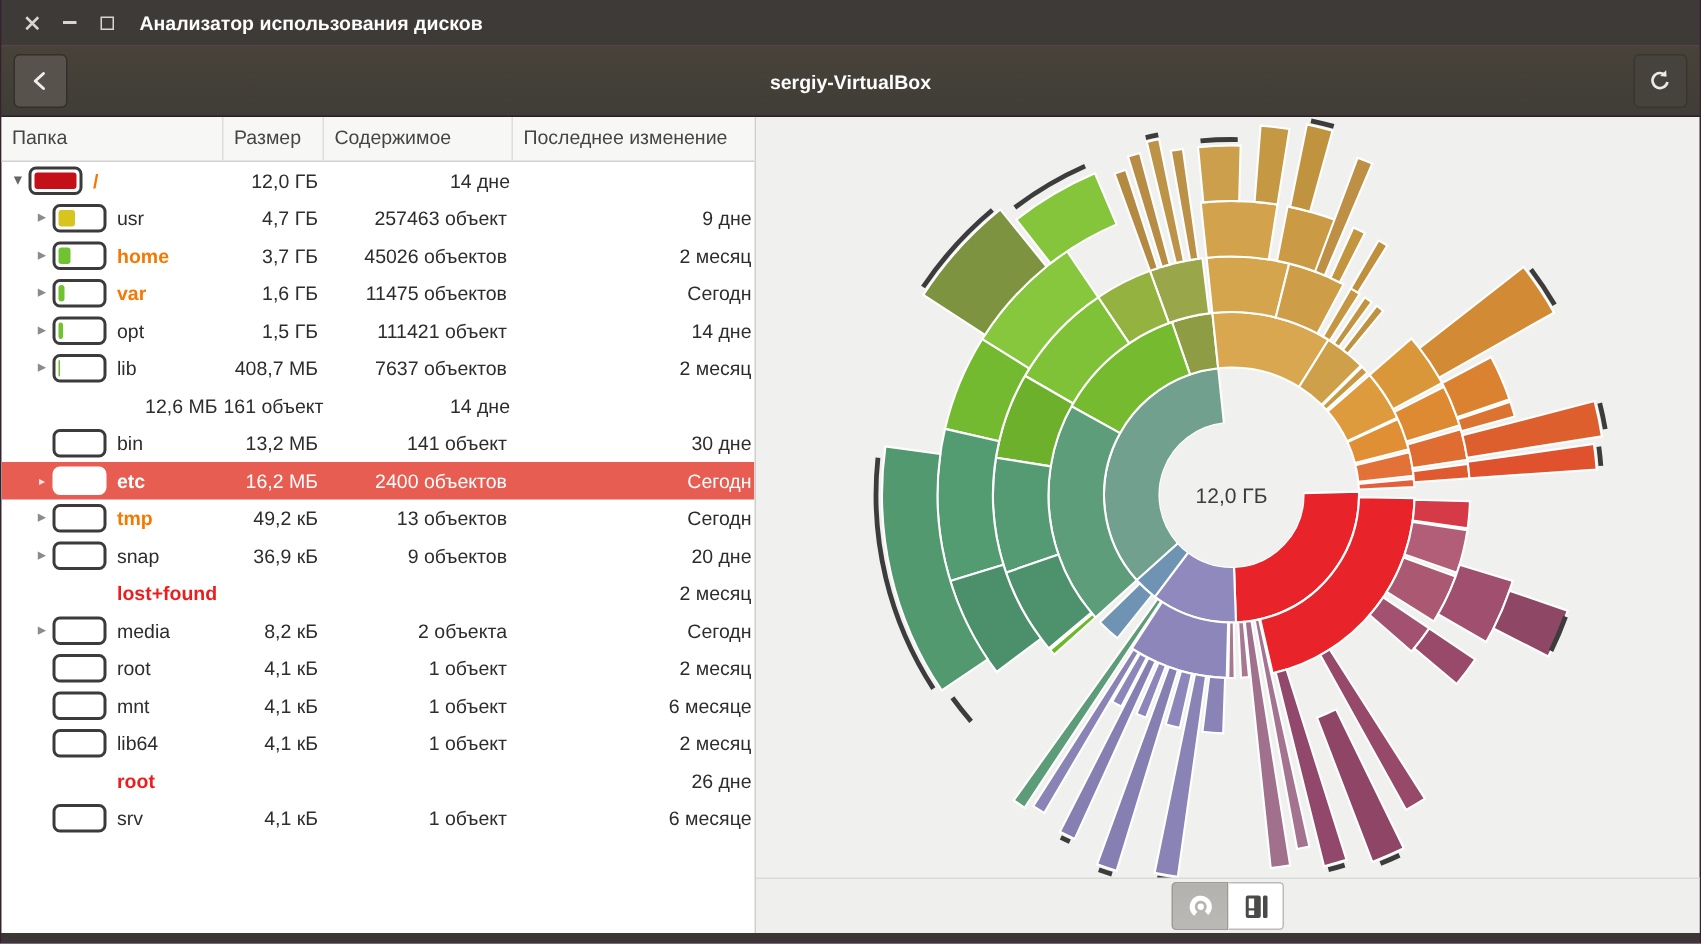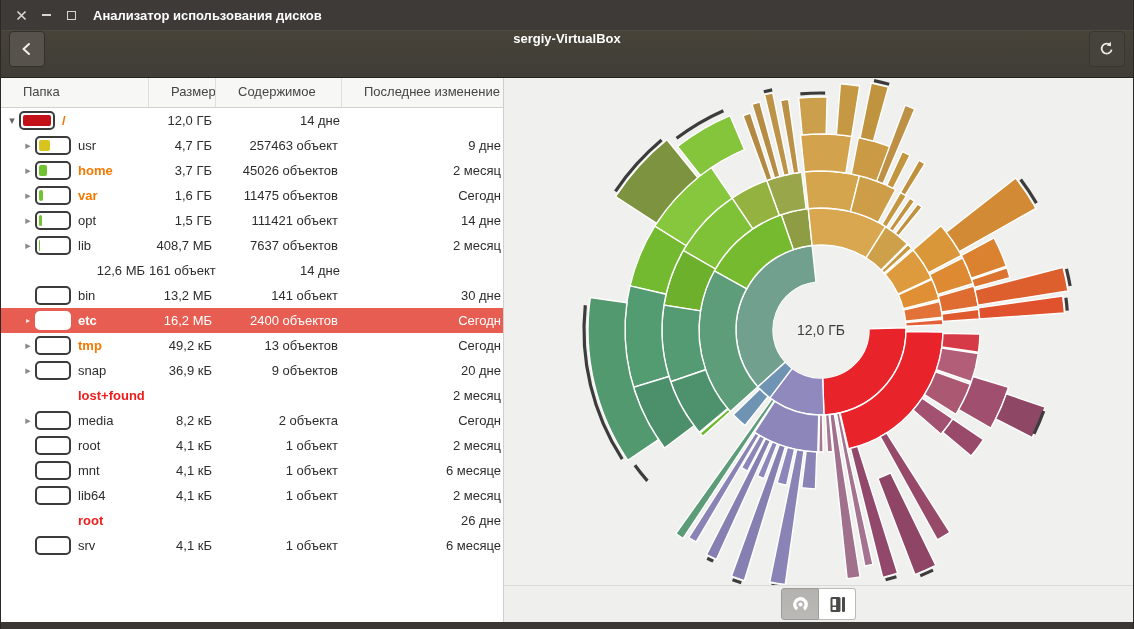--- a/index.html
+++ b/index.html
@@ -8,32 +8,32 @@
           border-left:1px solid #2b2825;border-right:1px solid #2b2825;background:#701a75;}
   
   .titlebar{height:30px;background:#3d3a37;display:flex;align-items:center;flex:none;}
   .tb-controls{display:flex;align-items:center;gap:11px;padding-left:13px;}
   .tb-btn{width:14px;height:14px;display:flex;align-items:center;justify-content:center;cursor:default;}
   .tb-min{width:9px;height:2px;background:#d8d6d3;}
   .tb-max{width:7px;height:7px;border:1.5px solid #d8d6d3;}
   .tb-title{color:#fdfdfd;font-weight:bold;font-size:13px;margin-left:15px;white-space:nowrap;}
   
   .headerbar{height:48px;background:linear-gradient(#474339,#403d37);border-top:1px solid #4e4a42;
-             border-bottom:1px solid #272420;display:flex;position:relative;flex:none;box-sizing:border-box;}
+             border-bottom:1px solid #272420;display:flex;align-items:center;position:relative;flex:none;box-sizing:border-box;}
   .back-btn{width:34px;height:34px;margin-left:8px;background:#57534c;border:1px solid #332f2a;border-radius:4px;
             display:flex;align-items:center;justify-content:center;}
   .hb-title{position:absolute;left:0;right:0;text-align:center;color:#fdfdfd;font-weight:bold;font-size:13px;pointer-events:none;}
   .refresh-btn{margin-left:auto;margin-right:8px;width:34px;height:34px;background:#46423c;border:1px solid #3a362f;
                border-radius:4px;display:flex;align-items:center;justify-content:center;}
   
   .content{flex:1;display:flex;min-height:0;}
   .tree-panel{width:502px;flex:none;background:#fff;display:flex;flex-direction:column;overflow:hidden;border-right:1px solid #cfcfcd;}
   .tree-header{display:grid;grid-template-columns:148px 67px 126px 1fr;height:29px;line-height:28px;
                background:#f7f7f6;border-bottom:1px solid #d2d2d0;flex:none;font-size:13px;color:#454545;}
-  .th{padding-left:22px;border-right:1px solid #dededc;white-space:nowrap;overflow:hidden;}
+  .th{padding-left:7px;border-right:1px solid #dededc;white-space:nowrap;overflow:hidden;}
   .th:last-child{border-right:none;}
   .tree-rows{flex:1;overflow:hidden;font-size:13px;color:#2d2d2d;}
   .row{display:grid;grid-template-columns:148px 67px 126px 1fr;height:25px;line-height:25px;}
   .row.selected{background:#e85d52;color:#fff;}
   .cell{white-space:nowrap;overflow:hidden;}
   .cell.folder{display:flex;align-items:center;}
   .num{text-align:right;padding-right:4px;}
   .cell.modified{padding-right:2px;}
   .expander{width:14px;margin-left:4px;flex:none;text-align:center;font-size:11px;color:#666;}
   .expander.child{margin-left:20px;color:#8b8b8b;}

